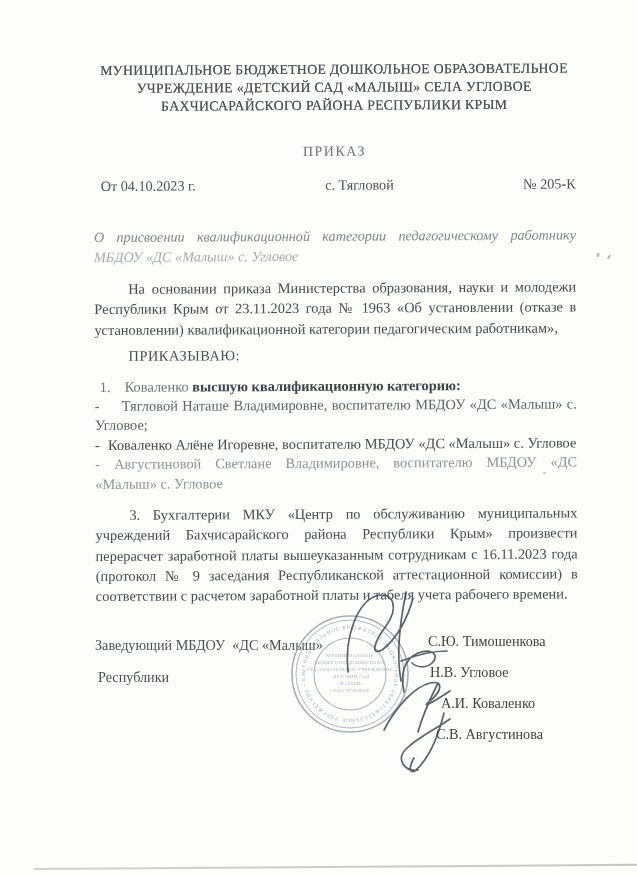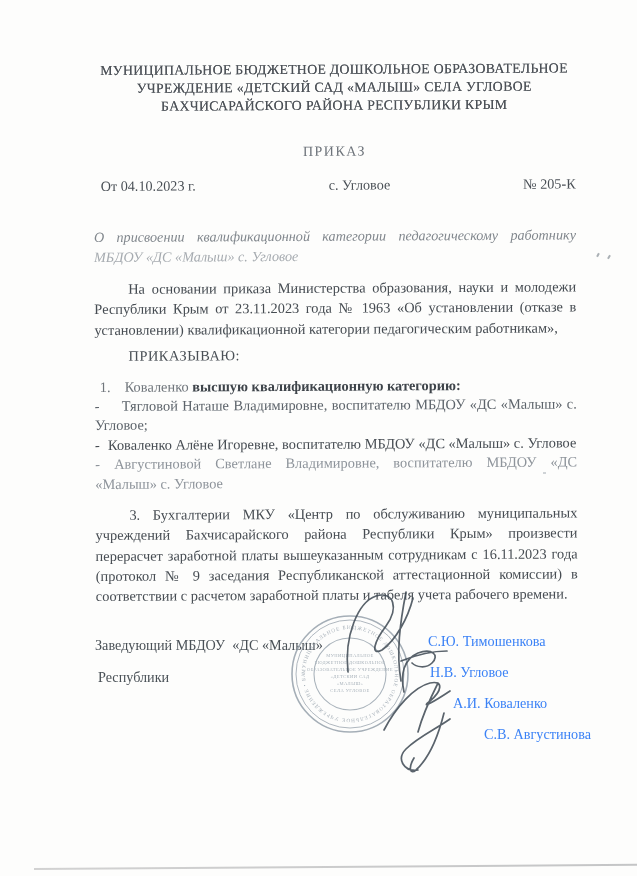--- a/index.html
+++ b/index.html
@@ -41,25 +41,25 @@
   .b2{color:#474d53;}
   .b2 .dash{width:13px;}
   .b3{color:#8e949b;}
   .b3 .dash{width:19px;}
   .item3{margin-top:11px;font-size:14.4px;line-height:20.3px;color:#474d53;}
 
   .sig-area{position:absolute;left:0;top:628px;width:506px;height:210px;}
   .sig-label{position:absolute;font-size:14.2px;color:#4a5157;white-space:pre;}
   .lbl-head{left:95px;top:9px;}
   .lbl-ack{left:98px;top:41px;}
-  .sig-name{position:absolute;font-size:14.2px;color:#3b82f6;white-space:pre;}
+  .sig-name{position:absolute;font-size:14.2px;color:#404040;white-space:pre;}
   .n1{left:428px;top:5px;}
   .n2{left:430px;top:36px;}
-  .n3{left:453px;top:67px;}
-  .n4{left:436px;top:98px;margin-left:48px;}
+  .n3{left:441px;top:67px;}
+  .n4{left:436px;top:98px;}
 
   .stamp-svg{
     position:absolute;left:270px;top:593px;width:170px;height:170px;
     filter:blur(.3px);opacity:.78;
   }
   .sign-svg{position:absolute;left:300px;top:578px;width:200px;height:215px;}
 
   .scan-edge{
     position:absolute;left:34px;top:868px;width:603px;height:1.7px;
     background:linear-gradient(to right,#d2d2d2,#c4c5c6);
@@ -79,21 +79,21 @@
     <div class="org-title">
       <div>МУНИЦИПАЛЬНОЕ БЮДЖЕТНОЕ ДОШКОЛЬНОЕ ОБРАЗОВАТЕЛЬНОЕ</div>
       <div>УЧРЕЖДЕНИЕ «ДЕТСКИЙ САД «МАЛЫШ» СЕЛА УГЛОВОЕ</div>
       <div>БАХЧИСАРАЙСКОГО РАЙОНА РЕСПУБЛИКИ КРЫМ</div>
     </div>
 
     <div class="doc-type">ПРИКАЗ</div>
 
     <div class="meta-row">
       <span>От 04.10.2023 г.</span>
-      <span>с. Угловое</span>
+      <span>с. Тягловой</span>
       <span>№ 205-К</span>
     </div>
 
     <div class="subject">
       <div class="subject-l1">О присвоении квалификационной категории педагогическому работнику</div>
       <div class="subject-l2">МБДОУ «ДС «Малыш» с. Угловое</div>
     </div>
 
     <p class="preamble indent just">На основании приказа Министерства образования, науки и молодежи Республики Крым от 23.11.2023 года № 1963 «Об установлении (отказе в установлении) квалификационной категории педагогическим работникам»,</p>
 

